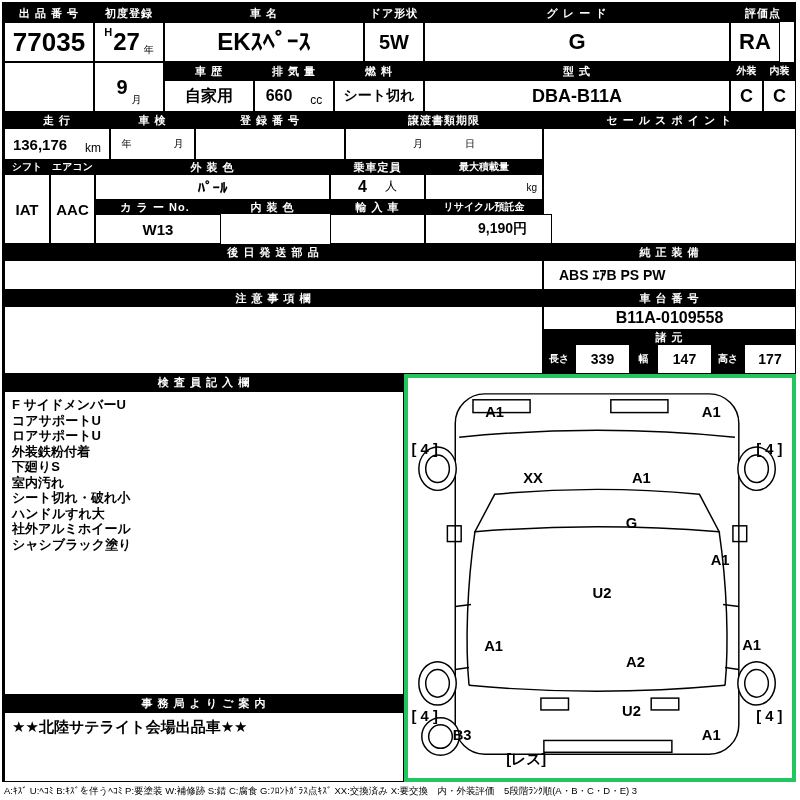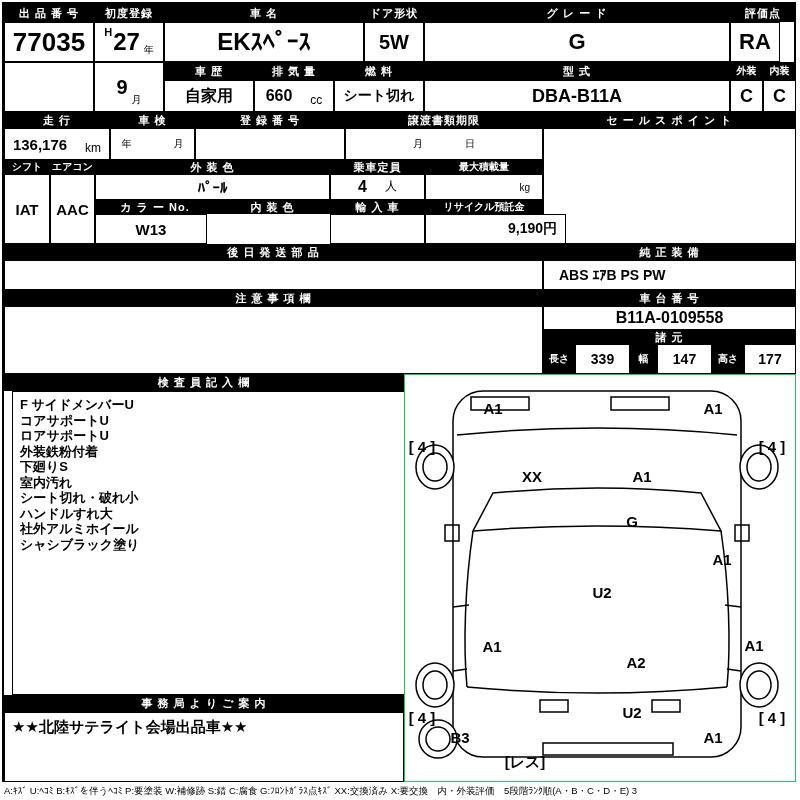--- a/index.html
+++ b/index.html
@@ -26,21 +26,21 @@
   .era { font-size:11px; font-weight:bold; align-self:flex-start; margin-top:3px; margin-right:1px; }
   .suffix-bottom { font-size:10px; align-self:flex-end; margin-bottom:4px; margin-left:4px; }
   .gapped { gap:42px; font-size:10px; }
   #inspector-notes { display:block; padding:5px 7px; }
   #inspector-notes div { font-weight:bold; font-size:13px; line-height:15.5px; }
   #office-box { display:block; padding:5px 7px; }
   #office-box div { font-weight:bold; font-size:15px; }
   #legend { position:absolute; left:4px; top:785px; width:792px; font-size:9.5px;
     letter-spacing:0px; white-space:nowrap; }
   #diagram-box { position:absolute; left:404px; top:374px; width:392px; height:408px;
-    box-sizing:border-box; border:1px solid #22c55e; background:#fff; }
+    box-sizing:border-box; border:4px solid #22c55e; background:#fff; }
   #car-svg { width:100%; height:100%; }
   #car-svg path, #car-svg rect, #car-svg ellipse, #car-svg circle {
     fill:none; stroke:#000; stroke-width:1.5; }
   #car-svg .whitefill { fill:#fff; }
   #car-svg text.marker { fill:#000; stroke:none; font-weight:bold; font-size:15px;
     font-family:"Liberation Sans","DejaVu Sans",sans-serif; }
 </style>
 </head>
 <body>
 
@@ -127,32 +127,32 @@
   <div class="cell hdr" style="left:95px;top:160px;width:235px;height:14px">外 装 色</div>
   <div class="cell b fs15" style="left:95px;top:174px;width:235px;height:26px">ﾊﾟｰﾙ</div>
 
   <div class="cell hdr" style="left:330px;top:160px;width:95px;height:14px">乗車定員</div>
   <div class="cell" style="left:330px;top:174px;width:95px;height:26px">
     <span class="b fs16">4</span>
     <span class="unit">人</span>
   </div>
 
   <div class="cell hdr sm" style="left:425px;top:160px;width:118px;height:14px">最大積載量</div>
-  <div class="cell right fs10" style="left:425px;top:174px;width:118px;height:26px;padding-right:12px">kg</div>
+  <div class="cell right fs10" style="left:425px;top:174px;width:118px;height:26px;padding-right:5px">kg</div>
 
   <div class="cell hdr" style="left:95px;top:200px;width:120px;height:14px">カ ラ ー No.</div>
-  <div class="cell b fs15" style="left:95px;top:214px;width:112px;height:30px">W13</div>
+  <div class="cell b fs15" style="left:95px;top:214px;width:126px;height:30px">W13</div>
 
   <div class="cell hdr" style="left:215px;top:200px;width:115px;height:14px">内 装 色</div>
 
   <div class="cell hdr" style="left:330px;top:200px;width:95px;height:14px">輸 入 車</div>
   <div class="cell" style="left:330px;top:214px;width:95px;height:30px"></div>
 
   <div class="cell hdr sm" style="left:425px;top:200px;width:118px;height:14px">リサイクル預託金</div>
-  <div class="cell right b fs14" style="left:425px;top:214px;width:141px;height:30px;padding-right:8px">9,190円</div>
+  <div class="cell right b fs14" style="left:425px;top:214px;width:127px;height:30px;padding-right:24px">9,190円</div>
 
   <div class="cell hdr" style="left:4px;top:244px;width:539px;height:16px">後 日 発 送 部 品</div>
   <div class="cell" style="left:4px;top:260px;width:539px;height:30px"></div>
 
   <div class="cell hdr" style="left:543px;top:244px;width:253px;height:16px">純 正 装 備</div>
   <div class="cell left b fs14" style="left:543px;top:260px;width:253px;height:30px;padding-left:15px">ABS ｴｱB PS PW</div>
 
   <div class="cell hdr" style="left:4px;top:290px;width:539px;height:16px">注 意 事 項 欄</div>
   <div class="cell" style="left:4px;top:306px;width:539px;height:68px"></div>
 
@@ -161,21 +161,21 @@
 
   <div class="cell hdr" style="left:543px;top:330px;width:253px;height:14px">諸 元</div>
   <div class="cell hdr sm" style="left:543px;top:344px;width:32px;height:30px">長さ</div>
   <div class="cell b fs14" style="left:575px;top:344px;width:55px;height:30px">339</div>
   <div class="cell hdr sm" style="left:630px;top:344px;width:27px;height:30px">幅</div>
   <div class="cell b fs14" style="left:657px;top:344px;width:55px;height:30px">147</div>
   <div class="cell hdr sm" style="left:712px;top:344px;width:32px;height:30px">高さ</div>
   <div class="cell b fs14" style="left:744px;top:344px;width:52px;height:30px">177</div>
 
   <div class="cell hdr" style="left:4px;top:374px;width:400px;height:17px">検 査 員 記 入 欄</div>
-  <div class="cell top-align" id="inspector-notes" style="left:12px;top:391px;width:400px;height:304px">
+  <div class="cell top-align" id="inspector-notes" style="left:4px;top:391px;width:400px;height:304px">
       <div>F サイドメンバーU</div>
       <div>コアサポートU</div>
       <div>ロアサポートU</div>
       <div>外装鉄粉付着</div>
       <div>下廻りS</div>
       <div>室内汚れ</div>
       <div>シート切れ・破れ小</div>
       <div>ハンドルすれ大</div>
       <div>社外アルミホイール</div>
       <div>シャシブラック塗り</div>

